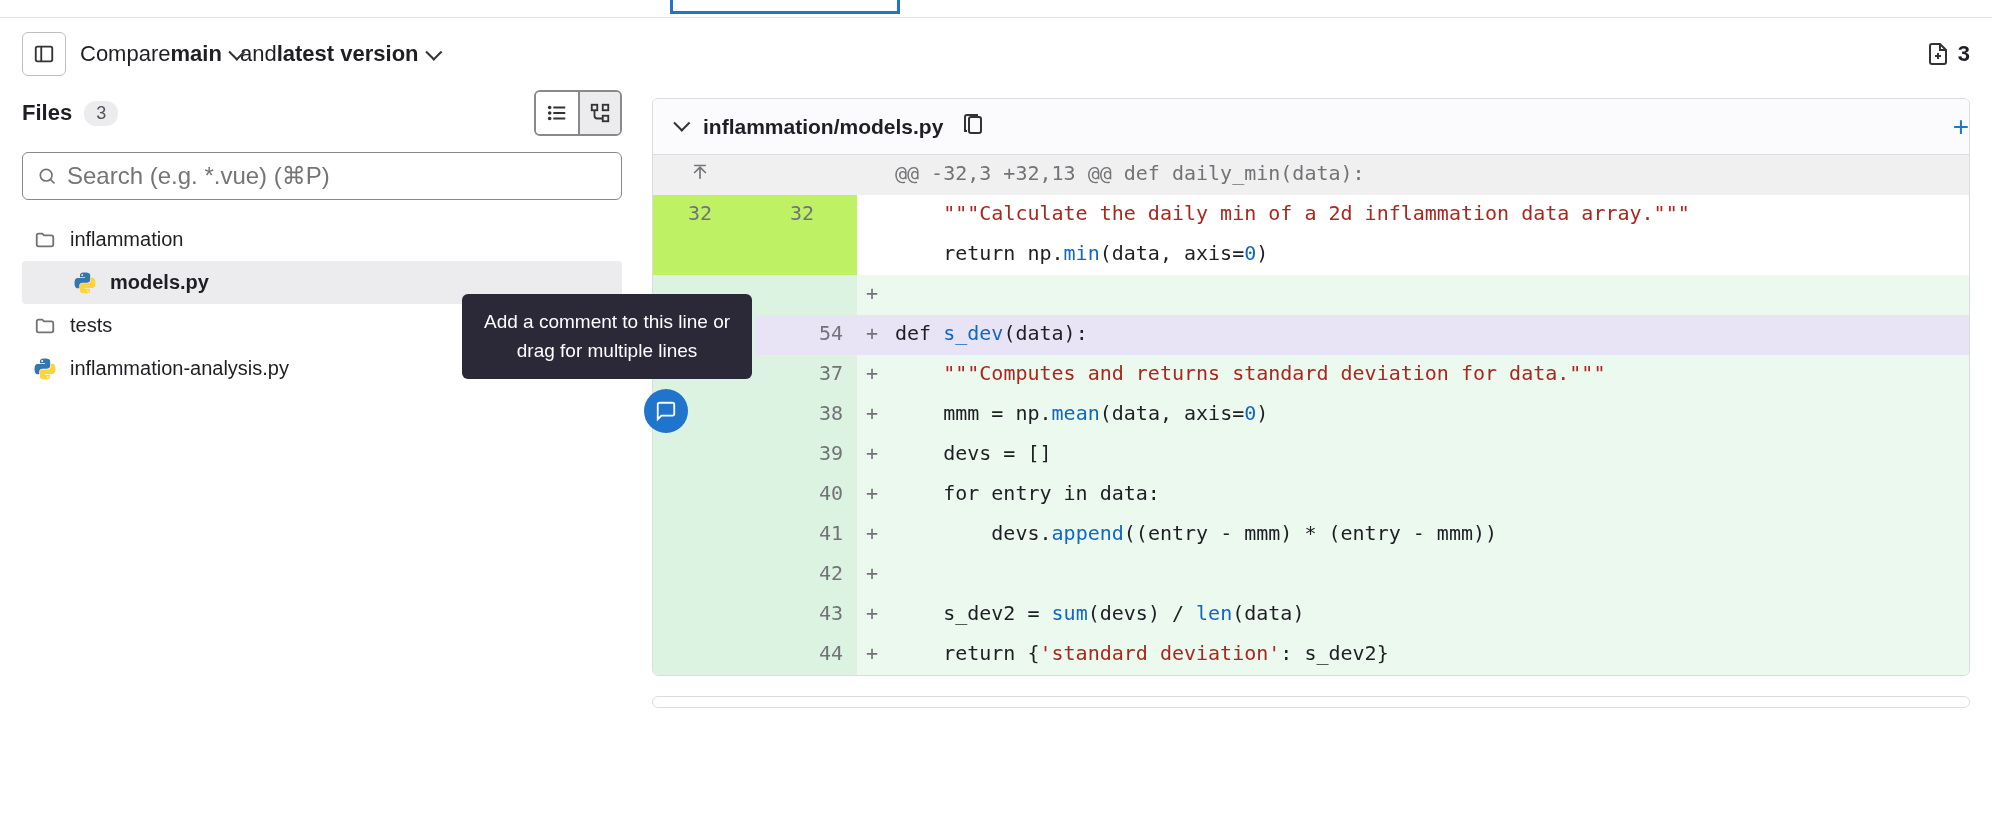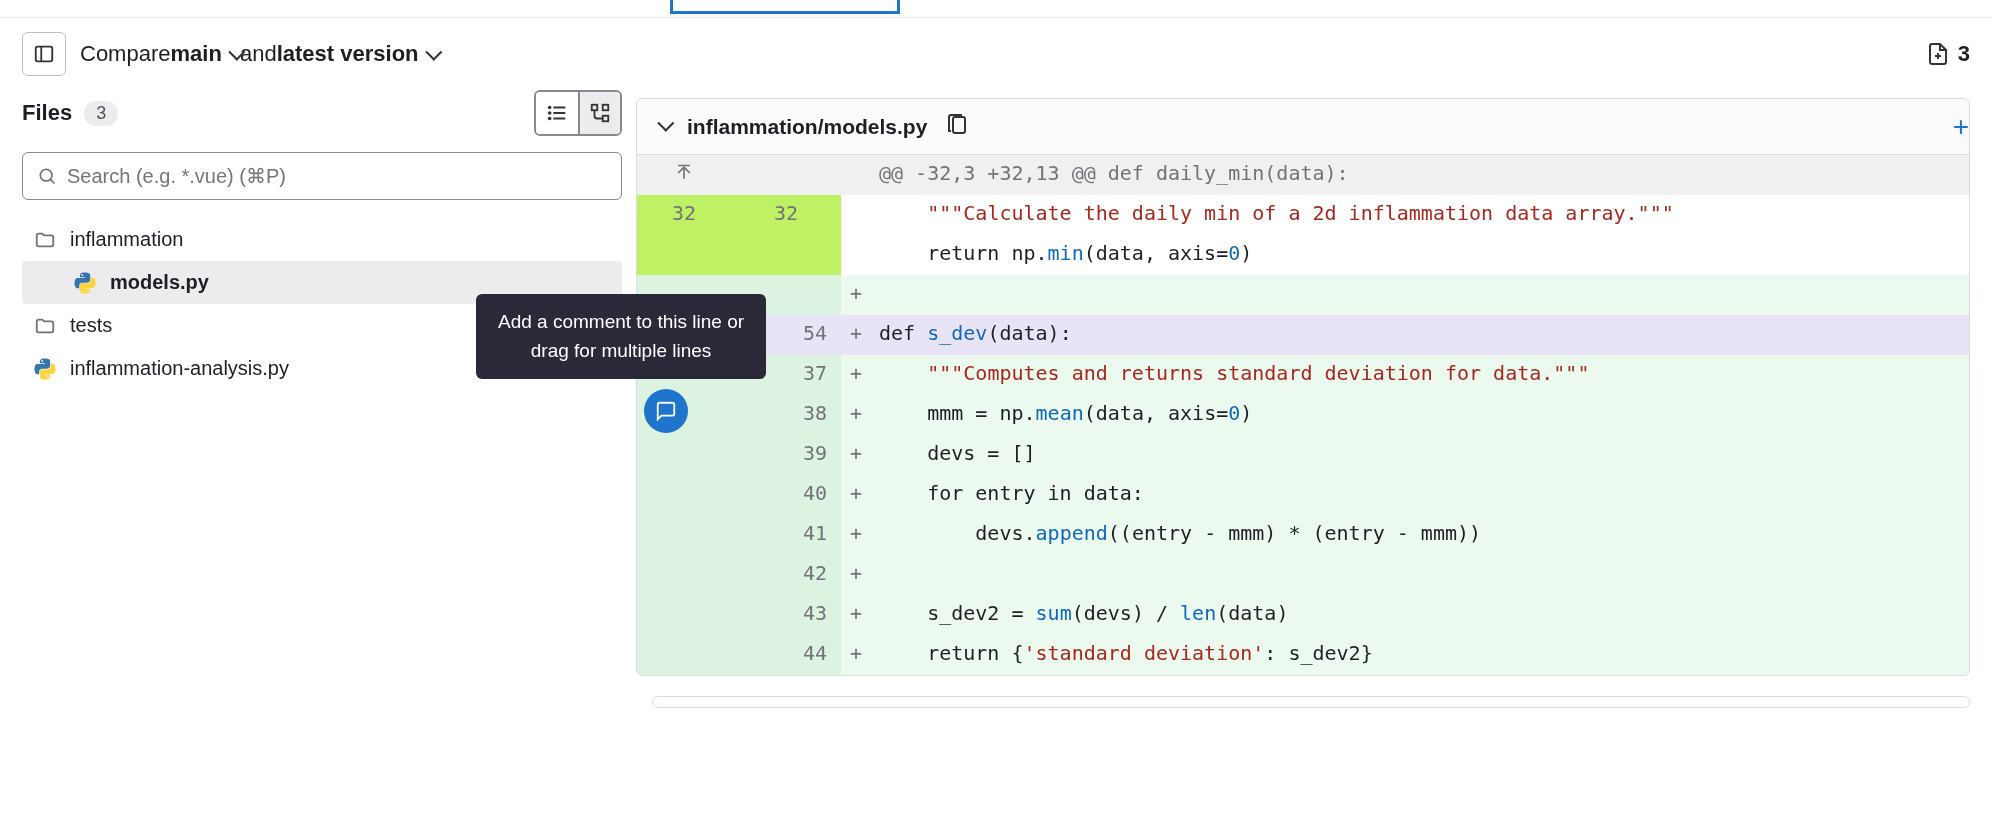--- a/index.html
+++ b/index.html
@@ -53,21 +53,21 @@
     margin-left: auto;
     display: flex;
     align-items: center;
     gap: 8px;
     font-size: 22px;
     font-weight: 600;
   }
   .main {
     display: flex;
     padding: 0 22px;
-    gap: 14px;
+    gap: 30px;
     position: relative;
   }
   .sidebar {
     width: 600px;
     flex-shrink: 0;
   }
   .files-header {
     display: flex;
     align-items: center;
     gap: 12px;
@@ -109,21 +109,21 @@
     border-radius: 6px;
     display: flex;
     align-items: center;
     padding: 0 14px;
     gap: 10px;
     margin-bottom: 18px;
   }
   .search-box input {
     border: none;
     outline: none;
-    font-size: 20px;
+    font-size: 24px;
     flex: 1;
     color: #ec4899;
   }
   .tree {
     font-size: 20px;
   }
   .tree-item {
     display: flex;
     align-items: center;
     padding: 10px 10px;
@@ -224,21 +224,21 @@
   .add-row.highlight {
     background: #e9e4f5;
   }
   .add-row.highlight .line-no.old { background: #ddf3e2; }
   .add-row.highlight .line-no.new { background: #e9e4f5; }
   .c-red { color: #a8281f; }
   .c-blue { color: #1068bf; }
   
   .tooltip {
     position: absolute;
-    left: 476px;
+    left: 462px;
     top: 204px;
     background: #2b2838;
     color: #fff;
     padding: 14px 22px;
     border-radius: 6px;
     font-size: 19px;
     text-align: center;
     line-height: 1.5;
     z-index: 10;
   }

